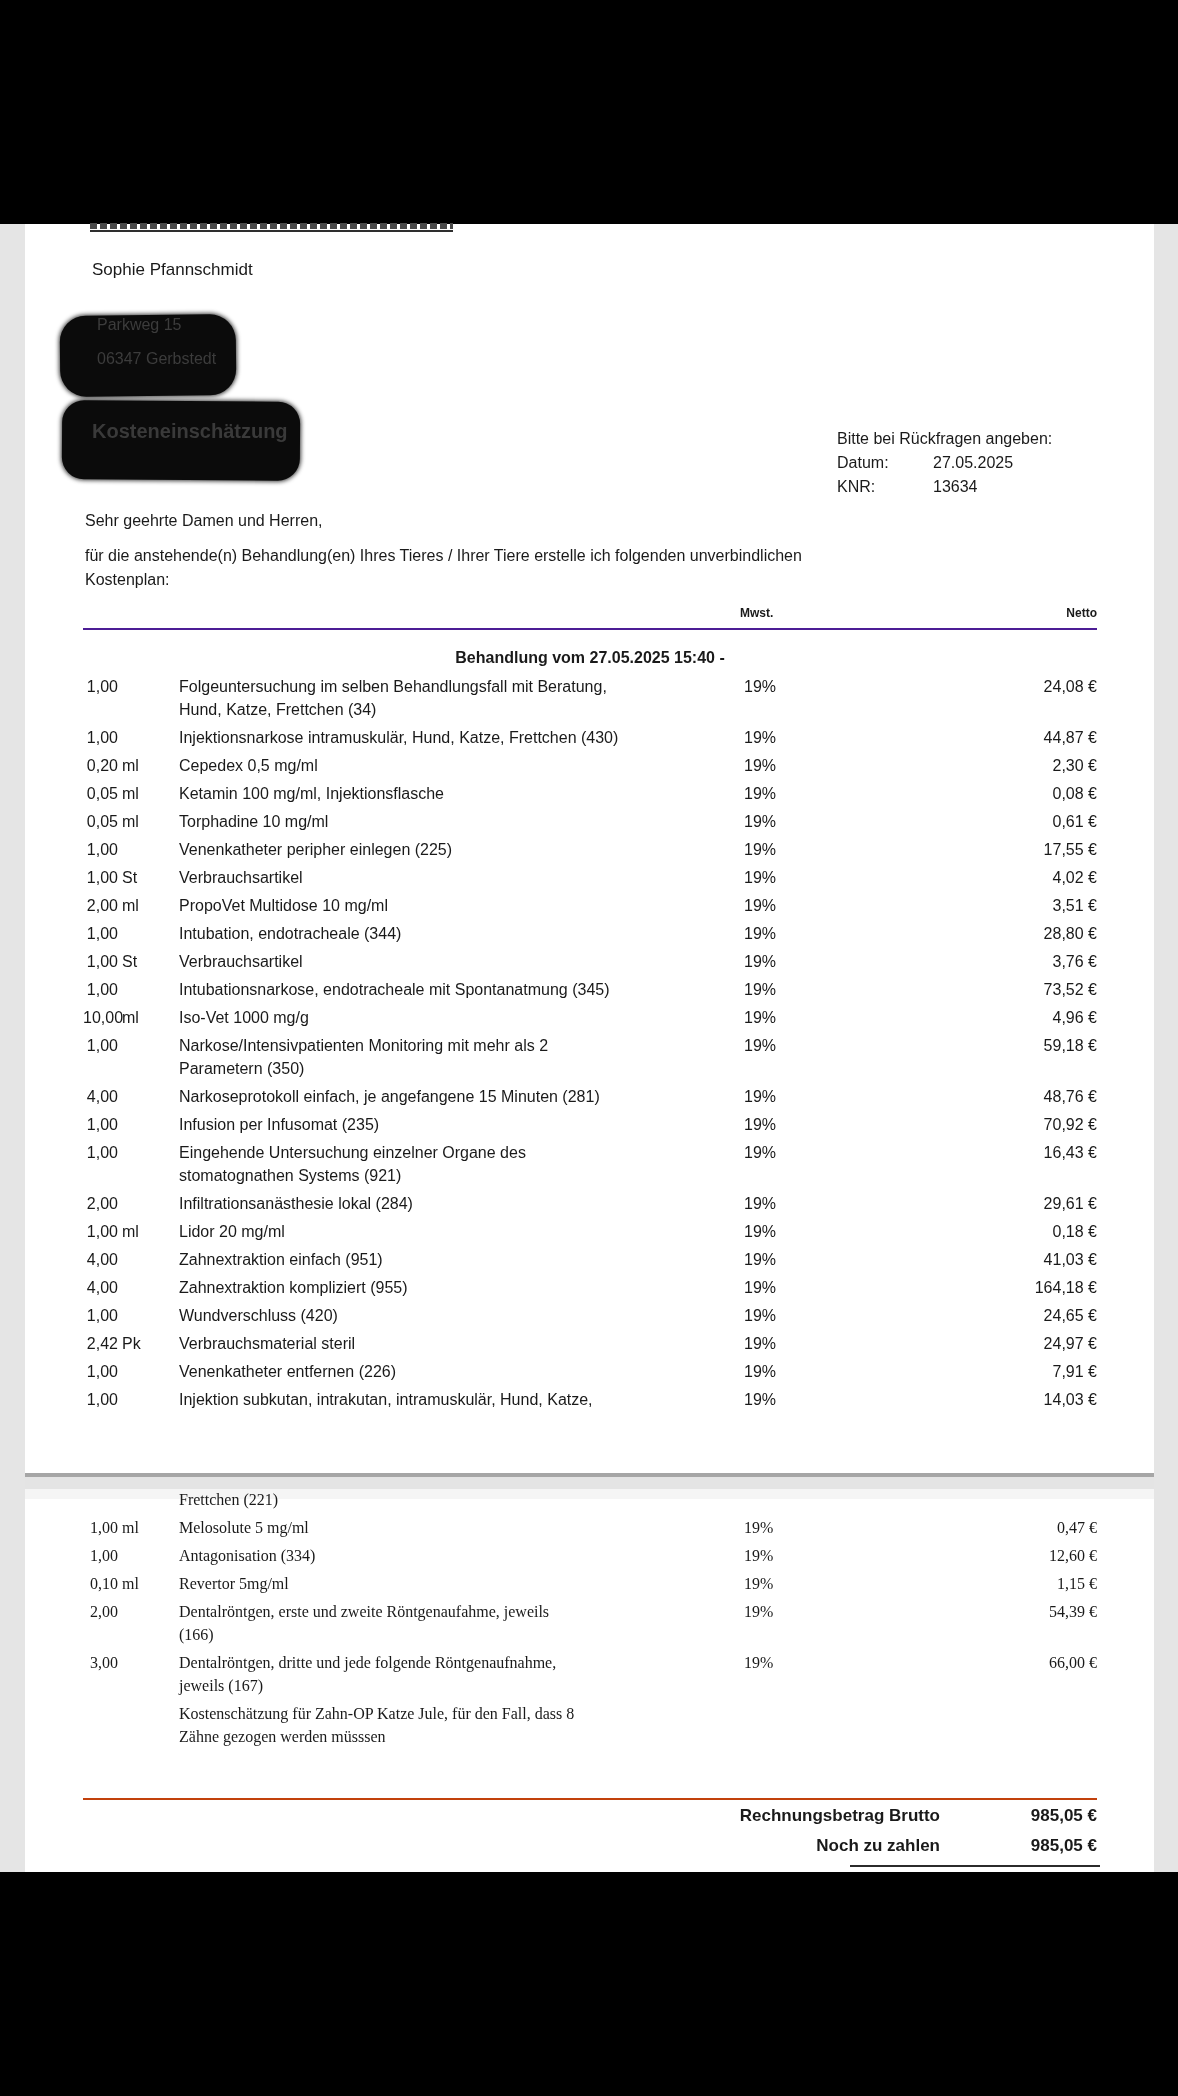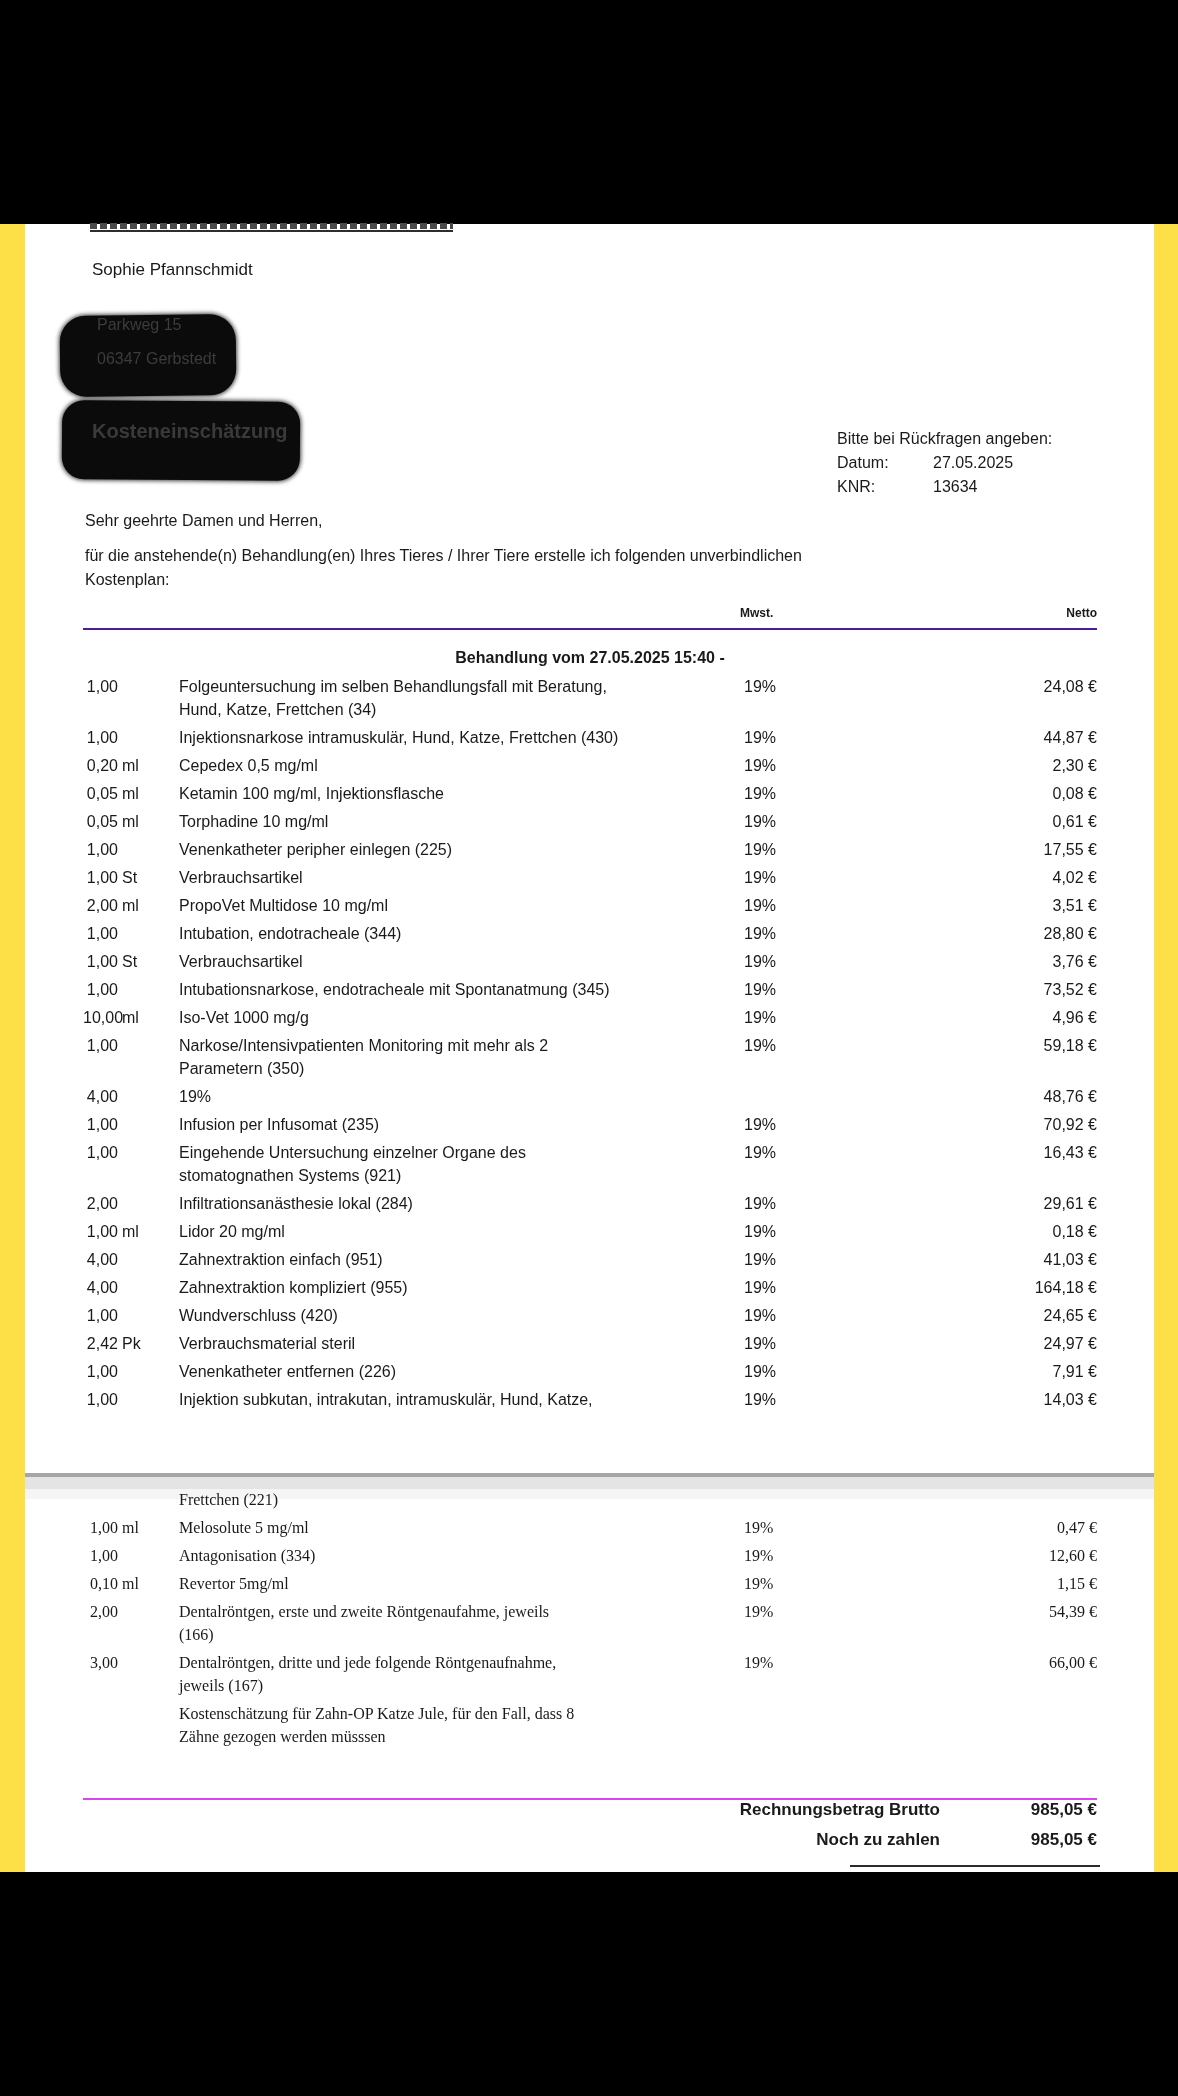--- a/index.html
+++ b/index.html
@@ -1,18 +1,18 @@
 <!DOCTYPE html>
 <html><head>
 <meta charset="utf-8">
 <style>
   html,body{margin:0;padding:0;background:#000;}
   .screen{position:relative;width:1178px;height:2096px;background:#000;overflow:hidden;
           font-family:"Liberation Sans",sans-serif;color:#1a1a1a;}
-  .doc-area{position:absolute;top:224px;left:0;width:1178px;height:1648px;background:#fde047;}
+  .doc-area{position:absolute;top:224px;left:0;width:1178px;height:1648px;background:#e5e5e5;}
   .page{position:absolute;left:25px;width:1129px;background:#ffffff;}
   .page1{top:0;height:1249px;}
   .page-gap{position:absolute;left:25px;top:1249px;width:1129px;height:26px;
             background:linear-gradient(#a6a6a6 0 4px,#e4e4e4 4px 16px,#f5f5f5 16px 26px);}
   .page2{top:1275px;height:373px;}
 
   
   .sender-redaction{position:absolute;left:90px;top:-1px;width:363px;height:11px;z-index:3;}
   .sender-redaction .dashes{height:6px;filter:blur(0.6px);
       background:repeating-linear-gradient(90deg,#4a4a4a 0 7px,rgba(255,255,255,0) 7px 10px);}
@@ -45,21 +45,21 @@
   .rows-p1{top:422px;}
   .rows-p2{top:1264px;font-family:Liberation Serif, serif;}
   .section-header{font-weight:bold;font-size:16px;line-height:24px;margin-bottom:5px;white-space:nowrap;text-align:center;}
   .t-row{display:flex;align-items:flex-start;line-height:23px;margin-bottom:5px;}
   .c-num{width:35px;text-align:right;flex:none;}
   .c-unit{width:57px;padding-left:4px;flex:none;}
   .c-desc{width:565px;flex:none;white-space:pre-line;}
   .c-mwst{width:100px;flex:none;}
   .c-netto{flex:1;text-align:right;}
 
-  .totals{position:absolute;left:83px;top:1574px;width:1014px;border-top:2px solid #d946ef;}
+  .totals{position:absolute;left:83px;top:1574px;width:1014px;border-top:2px solid #c2410c;padding-top:6px;}
   .total-row{display:flex;justify-content:flex-end;align-items:baseline;height:30px;}
   .total-label{font-weight:bold;font-size:17px;}
   .total-value{width:157px;text-align:right;font-weight:bold;font-size:17px;}
   .closing-line{position:absolute;left:850px;top:1641px;width:250px;border-top:2px solid #2b2b2b;}
 </style>
 </head>
 <body>
 
 <div class="screen">
   <div class="doc-area">
@@ -193,20 +193,21 @@
           <span class="c-num">1,00</span>
           <span class="c-unit"></span>
           <span class="c-desc">Narkose/Intensivpatienten Monitoring mit mehr als 2
 Parametern (350)</span>
           <span class="c-mwst">19%</span>
           <span class="c-netto">59,18 €</span>
         </div>
         <div class="t-row">
           <span class="c-num">4,00</span>
           <span class="c-unit"></span>
+          <span class="c-desc">Narkoseprotokoll einfach, je angefangene 15 Minuten (281)</span>
           <span class="c-mwst">19%</span>
           <span class="c-netto">48,76 €</span>
         </div>
         <div class="t-row">
           <span class="c-num">1,00</span>
           <span class="c-unit"></span>
           <span class="c-desc">Infusion per Infusomat (235)</span>
           <span class="c-mwst">19%</span>
           <span class="c-netto">70,92 €</span>
         </div>

